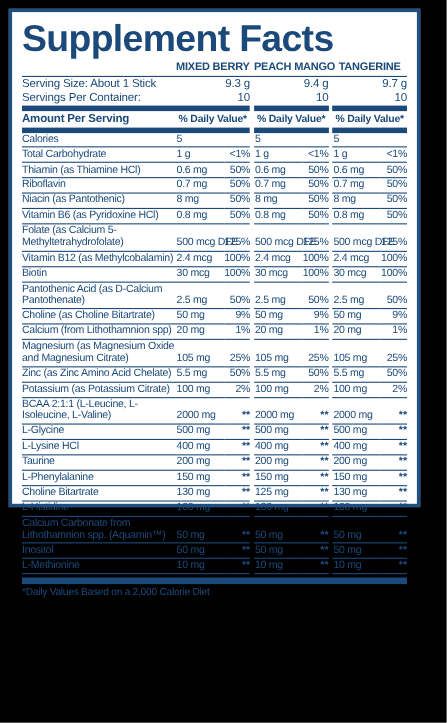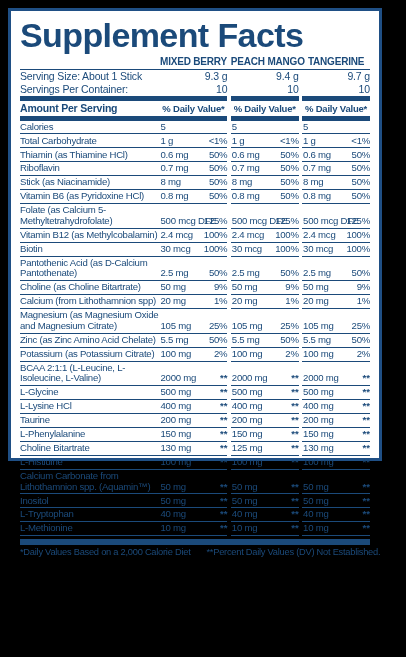--- a/index.html
+++ b/index.html
@@ -197,21 +197,21 @@
           <td class="amt u">0.7 mg</td>
           <td class="dv u">50%</td>
           <td></td>
           <td class="amt u">0.7 mg</td>
           <td class="dv u">50%</td>
           <td></td>
           <td class="amt u">0.7 mg</td>
           <td class="dv u">50%</td>
         </tr>
         <tr class="nrow ul">
-          <td class="lbl u">Stick (as Niacinamide)</td>
+          <td class="lbl u">Niacin (as Pantothenic)</td>
           <td class="amt u">8 mg</td>
           <td class="dv u">50%</td>
           <td></td>
           <td class="amt u">8 mg</td>
           <td class="dv u">50%</td>
           <td></td>
           <td class="amt u">8 mg</td>
           <td class="dv u">50%</td>
         </tr>
         <tr class="nrow ul">
@@ -417,42 +417,30 @@
           <td class="amt u">50 mg</td>
           <td class="dv u stars">**</td>
           <td></td>
           <td class="amt u">50 mg</td>
           <td class="dv u stars">**</td>
           <td></td>
           <td class="amt u">50 mg</td>
           <td class="dv u stars">**</td>
         </tr>
         <tr class="nrow ul">
-          <td class="lbl u">L-Tryptophan</td>
-          <td class="amt u">40 mg</td>
-          <td class="dv u stars">**</td>
-          <td></td>
-          <td class="amt u">40 mg</td>
-          <td class="dv u stars">**</td>
-          <td></td>
-          <td class="amt u">40 mg</td>
-          <td class="dv u stars">**</td>
-        </tr>
-        <tr class="nrow ul">
           <td class="lbl u">L-Methionine</td>
           <td class="amt u">10 mg</td>
           <td class="dv u stars">**</td>
           <td></td>
           <td class="amt u">10 mg</td>
           <td class="dv u stars">**</td>
           <td></td>
           <td class="amt u">10 mg</td>
           <td class="dv u stars">**</td>
         </tr>
       </tbody>
   </table>
 
   <div class="footbar"></div>
   <div class="foot">
     <span>*Daily Values Based on a 2,000 Calorie Diet</span>
-    <span>**Percent Daily Values (DV) Not Established.</span>
   </div>
 </div>
 
 </body></html>

